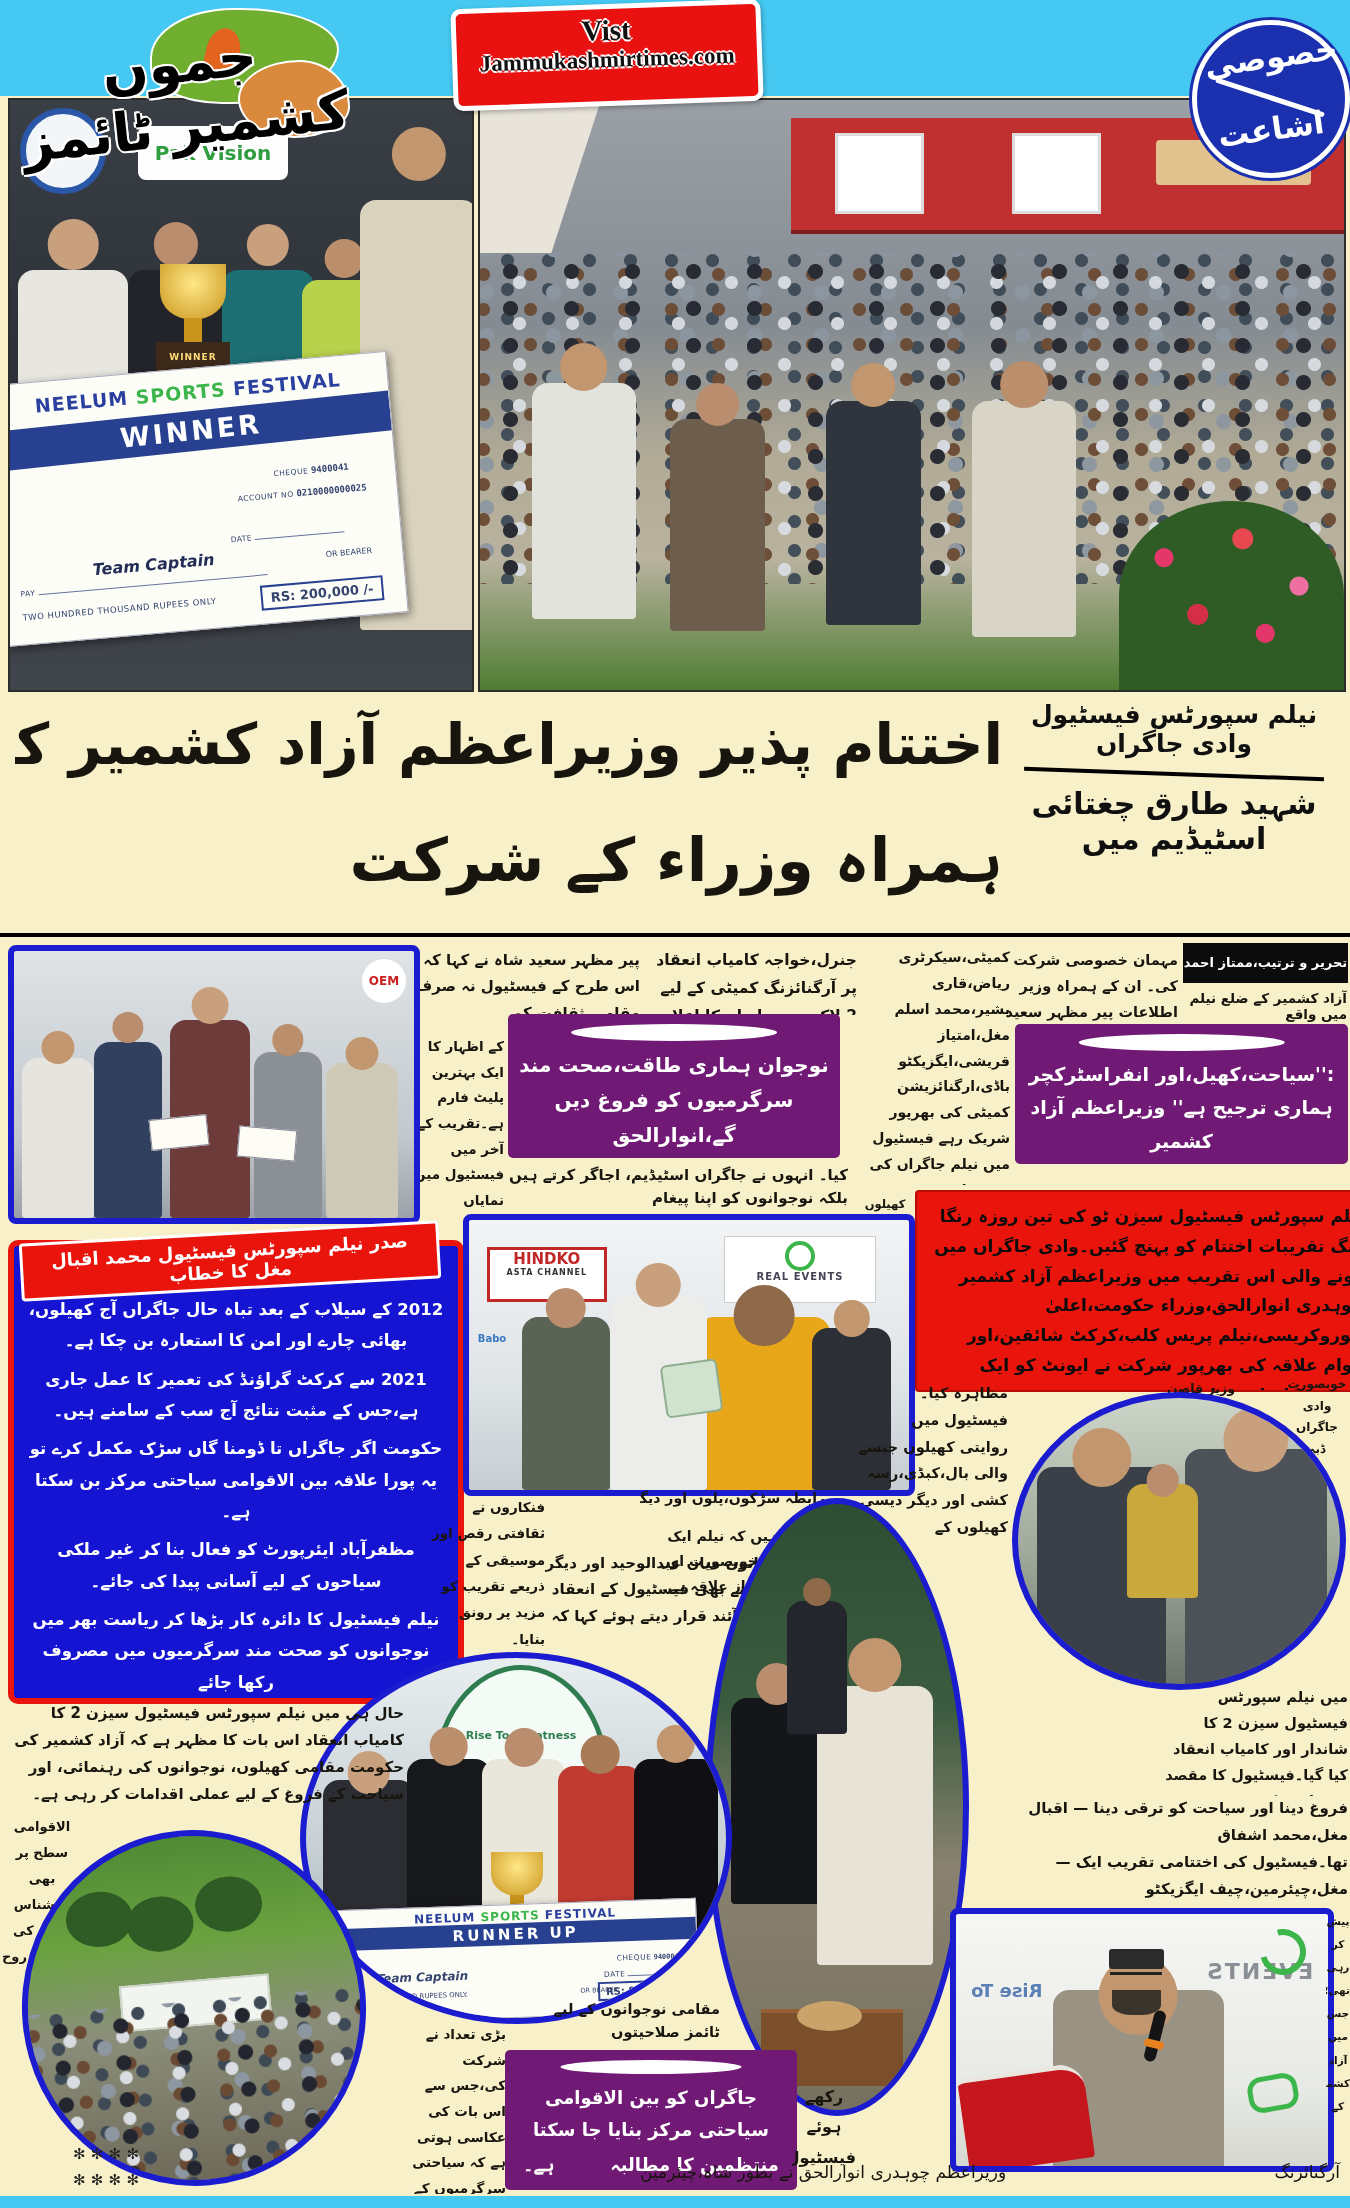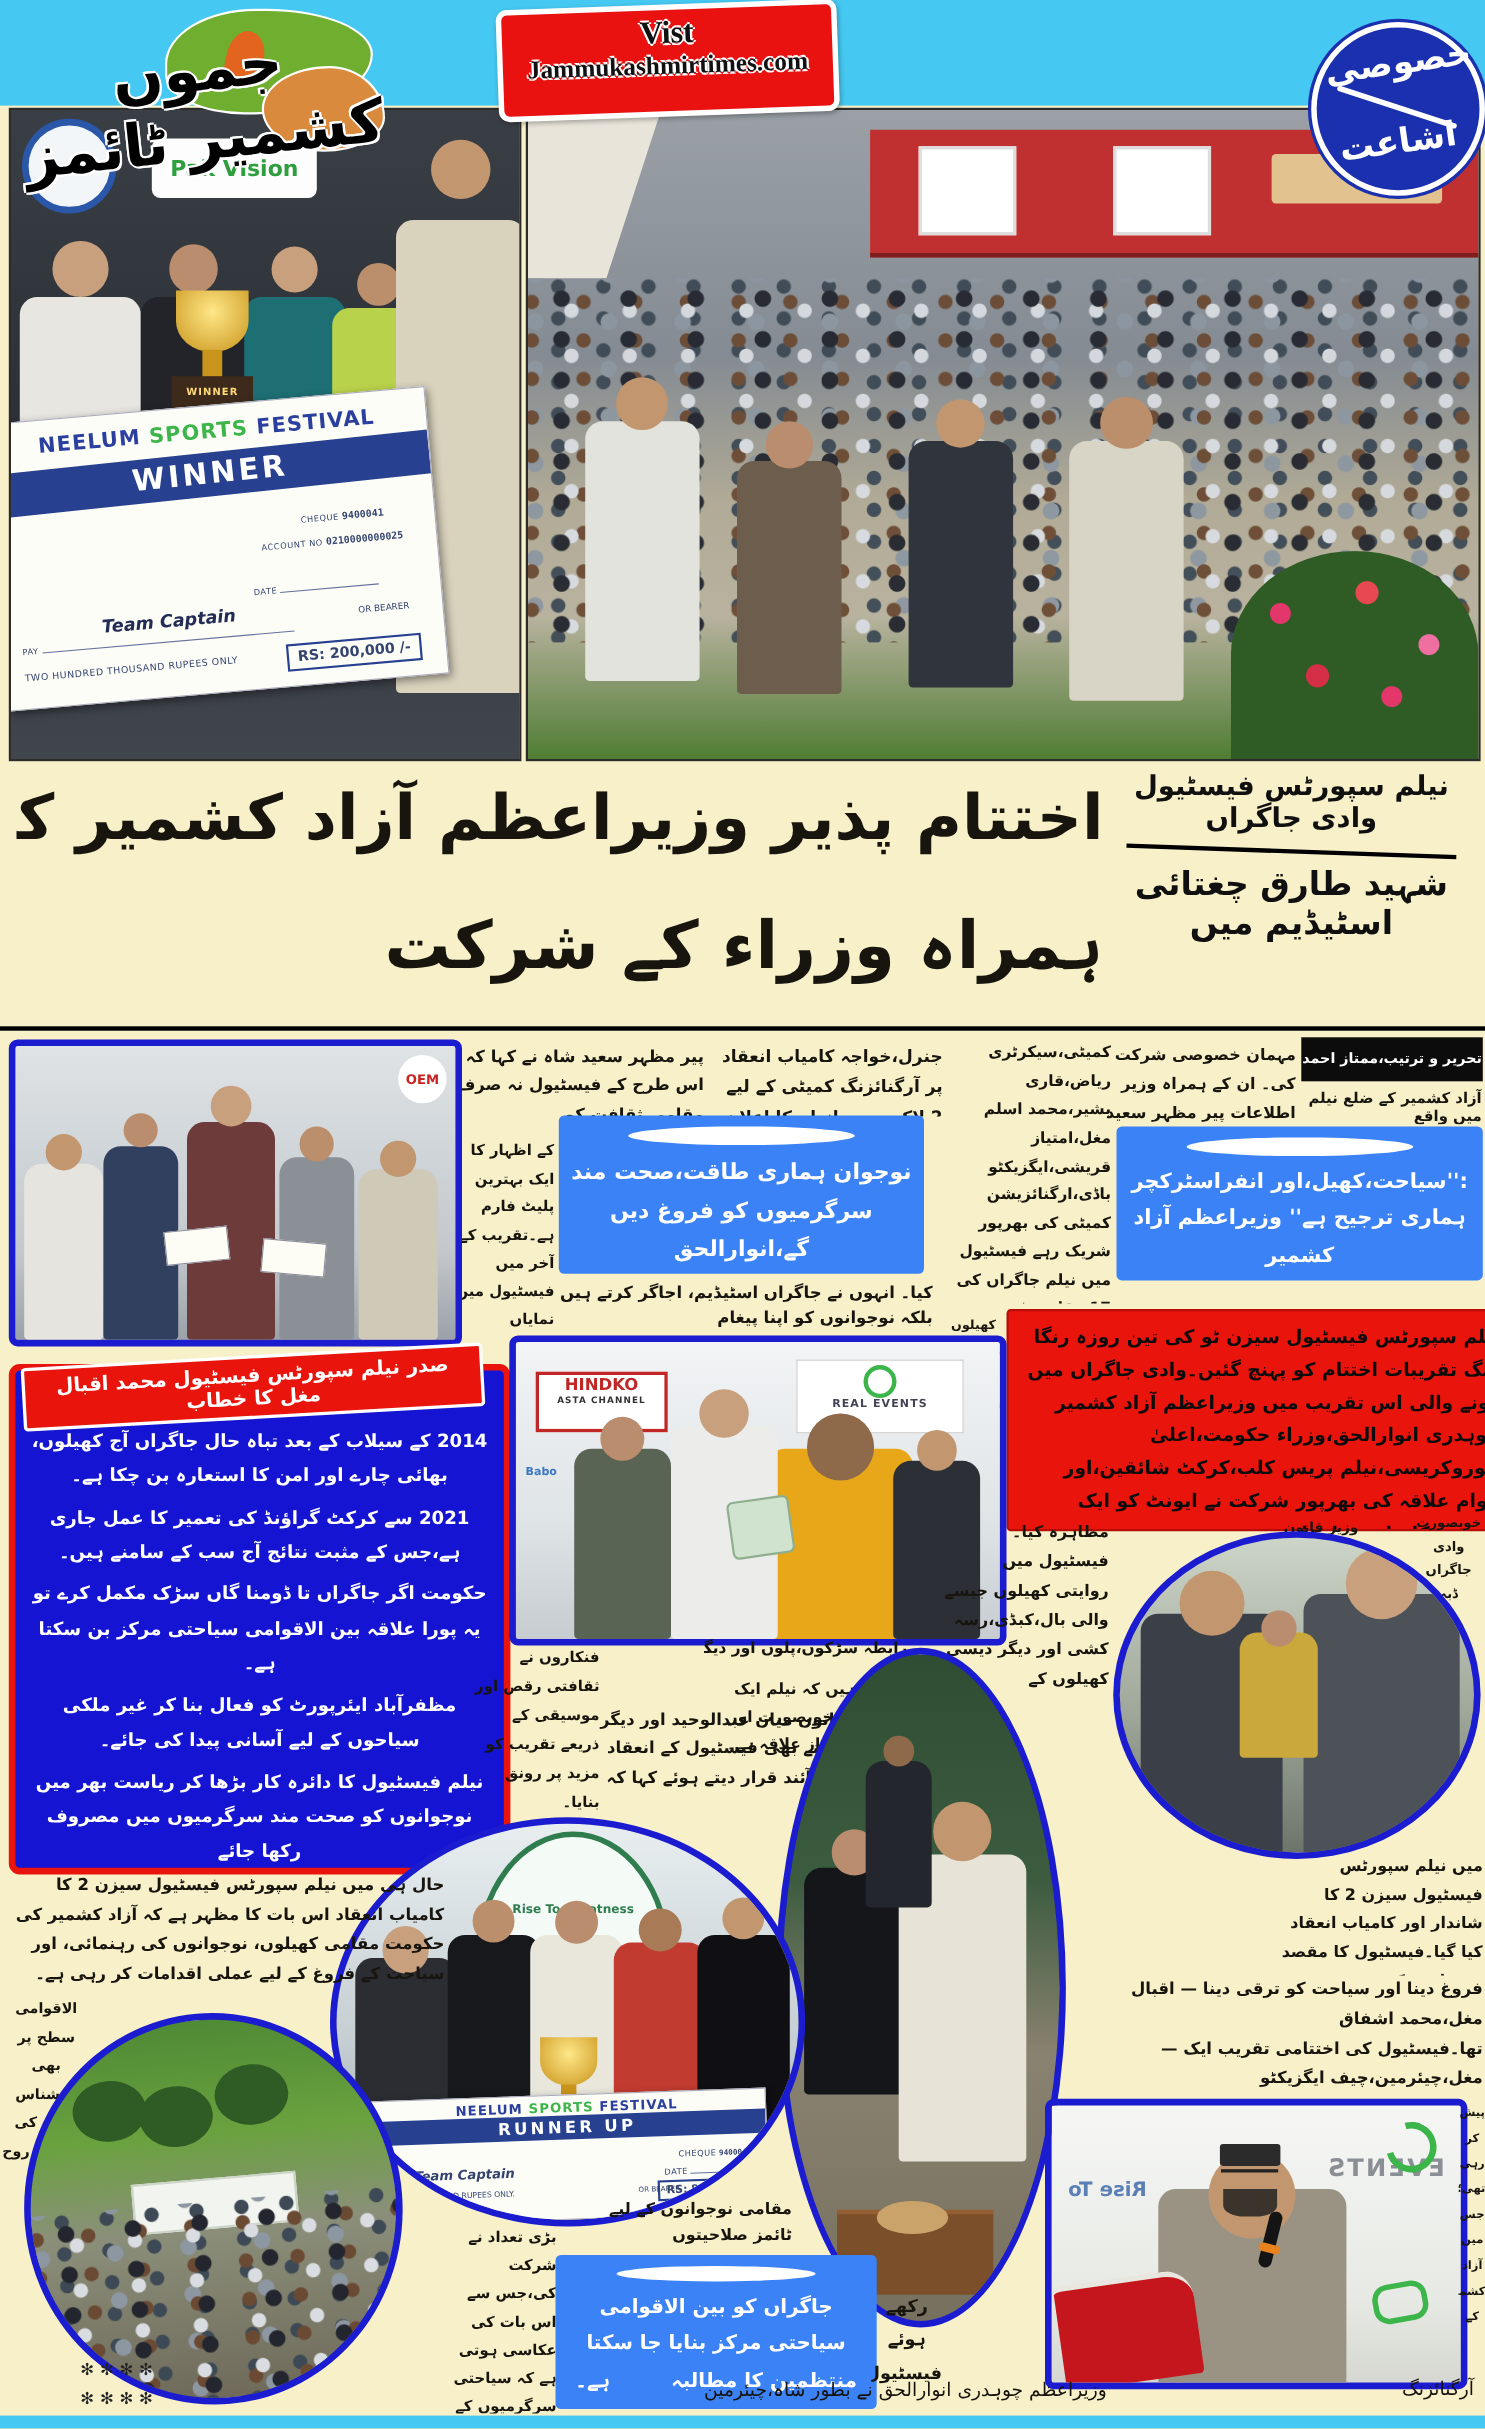--- a/index.html
+++ b/index.html
@@ -12,21 +12,21 @@
   .cyan{background:#45c8f1}
   
   .photo{position:absolute;overflow:hidden;background:#7d838b}
   .bframe{border:6px solid #1b1bd0;border-radius:8px}
   .tframe{border:2px solid #2c2c2c}
   .oval{border-radius:50%}
   .fig{position:absolute;border-radius:16px 16px 4px 4px;background:var(--s,#555)}
   .fig::before{content:"";position:absolute;left:50%;transform:translateX(-50%);
      width:46%;aspect-ratio:1/1;top:-17%;border-radius:50%;background:var(--k,#c9a07e)}
   
-  .qbox{position:absolute;background:#3b82f6;color:#fff;text-align:center;direction:rtl;
+  .qbox{position:absolute;background:#701a75;color:#fff;text-align:center;direction:rtl;
         font-weight:900;border-radius:5px;overflow:hidden}
   .qell{position:absolute;left:50%;transform:translateX(-50%);top:10px;width:62%;height:17px;
         background:#fff;border-radius:50%}
   .qtxt{position:absolute;left:8px;right:8px;top:34px;line-height:1.75}
   .hbox{position:absolute;background:#e9150d;color:#0c0c0c;direction:rtl;text-align:right;
         font-weight:900;border:2px solid #b80d07;border-radius:4px;overflow:hidden}
   .sbox{position:absolute;background:#1414d2;border:6px solid #e9150d;border-radius:10px;overflow:visible}
   .sribbon{position:absolute;top:-14px;left:6px;right:18px;background:#e9150d;border:3px solid #fff;
         border-radius:4px;color:#fff;font-weight:900;direction:rtl;text-align:center;
         transform:rotate(-3.2deg);padding:5px 8px;font-size:18px}
@@ -168,21 +168,21 @@
     <div class="fig" style="--s:#6e3b3b;--k:#c9a07e;left:39%;bottom:0;width:20%;height:74%"></div>
     <div class="fig" style="--s:#8b8f96;--k:#bb8f6b;left:60%;bottom:0;width:17%;height:62%"></div>
     <div class="fig" style="--s:#cfc9b8;--k:#c2966f;left:78%;bottom:0;width:18%;height:58%"></div>
     <div class="abs" style="left:34%;bottom:26%;width:14%;height:11%;background:#fdfdf5;border:1px solid #889;transform:rotate(-6deg)"></div>
     <div class="abs" style="left:56%;bottom:22%;width:14%;height:11%;background:#fdfdf5;border:1px solid #889;transform:rotate(5deg)"></div>
   </div>
 
   <div class="sbox" style="left:8px;top:1240px;width:444px;height:452px">
     <div class="sribbon">صدر نیلم سپورٹس فیسٹیول محمد اقبال مغل کا خطاب</div>
     <div class="spoints">
-      <div>2014 کے سیلاب کے بعد تباہ حال جاگراں آج کھیلوں، بھائی چارے اور امن کا استعارہ بن چکا ہے۔</div>
+      <div>2012 کے سیلاب کے بعد تباہ حال جاگراں آج کھیلوں، بھائی چارے اور امن کا استعارہ بن چکا ہے۔</div>
       <div>2021 سے کرکٹ گراؤنڈ کی تعمیر کا عمل جاری ہے،جس کے مثبت نتائج آج سب کے سامنے ہیں۔</div>
       <div>حکومت اگر جاگراں تا ڈومنا گاں سڑک مکمل کرے تو یہ پورا علاقہ بین الاقوامی سیاحتی مرکز بن سکتا ہے۔</div>
       <div>مظفرآباد ایئرپورٹ کو فعال بنا کر غیر ملکی سیاحوں کے لیے آسانی پیدا کی جائے۔</div>
       <div>نیلم فیسٹیول کا دائرہ کار بڑھا کر ریاست بھر میں نوجوانوں کو صحت مند سرگرمیوں میں مصروف رکھا جائے</div>
     </div>
   </div>
 
   <div class="hbox" style="left:915px;top:1190px;width:433px;height:178px;font-size:17px;line-height:1.75;padding:10px 14px">نیلم سپورٹس فیسٹیول سیزن ٹو کی تین روزہ رنگا رنگ تقریبات اختتام کو پہنچ گئیں۔وادی جاگراں میں ہونے والی اس تقریب میں وزیراعظم آزاد کشمیر چوہدری انوارالحق،وزراء حکومت،اعلیٰ بیوروکریسی،نیلم پریس کلب،کرکٹ شائقین،اور عوام علاقہ کی بھرپور شرکت نے ایونٹ کو ایک تاریخی کامیابی بنا دیا</div>
   <div class="abs ucol" style="left:858px;top:1192px;width:54px;height:172px;font-size:11.5px;line-height:2.1">کھیلوں میں اپنی بھرپور صلاحیتوں کا</div>
 

